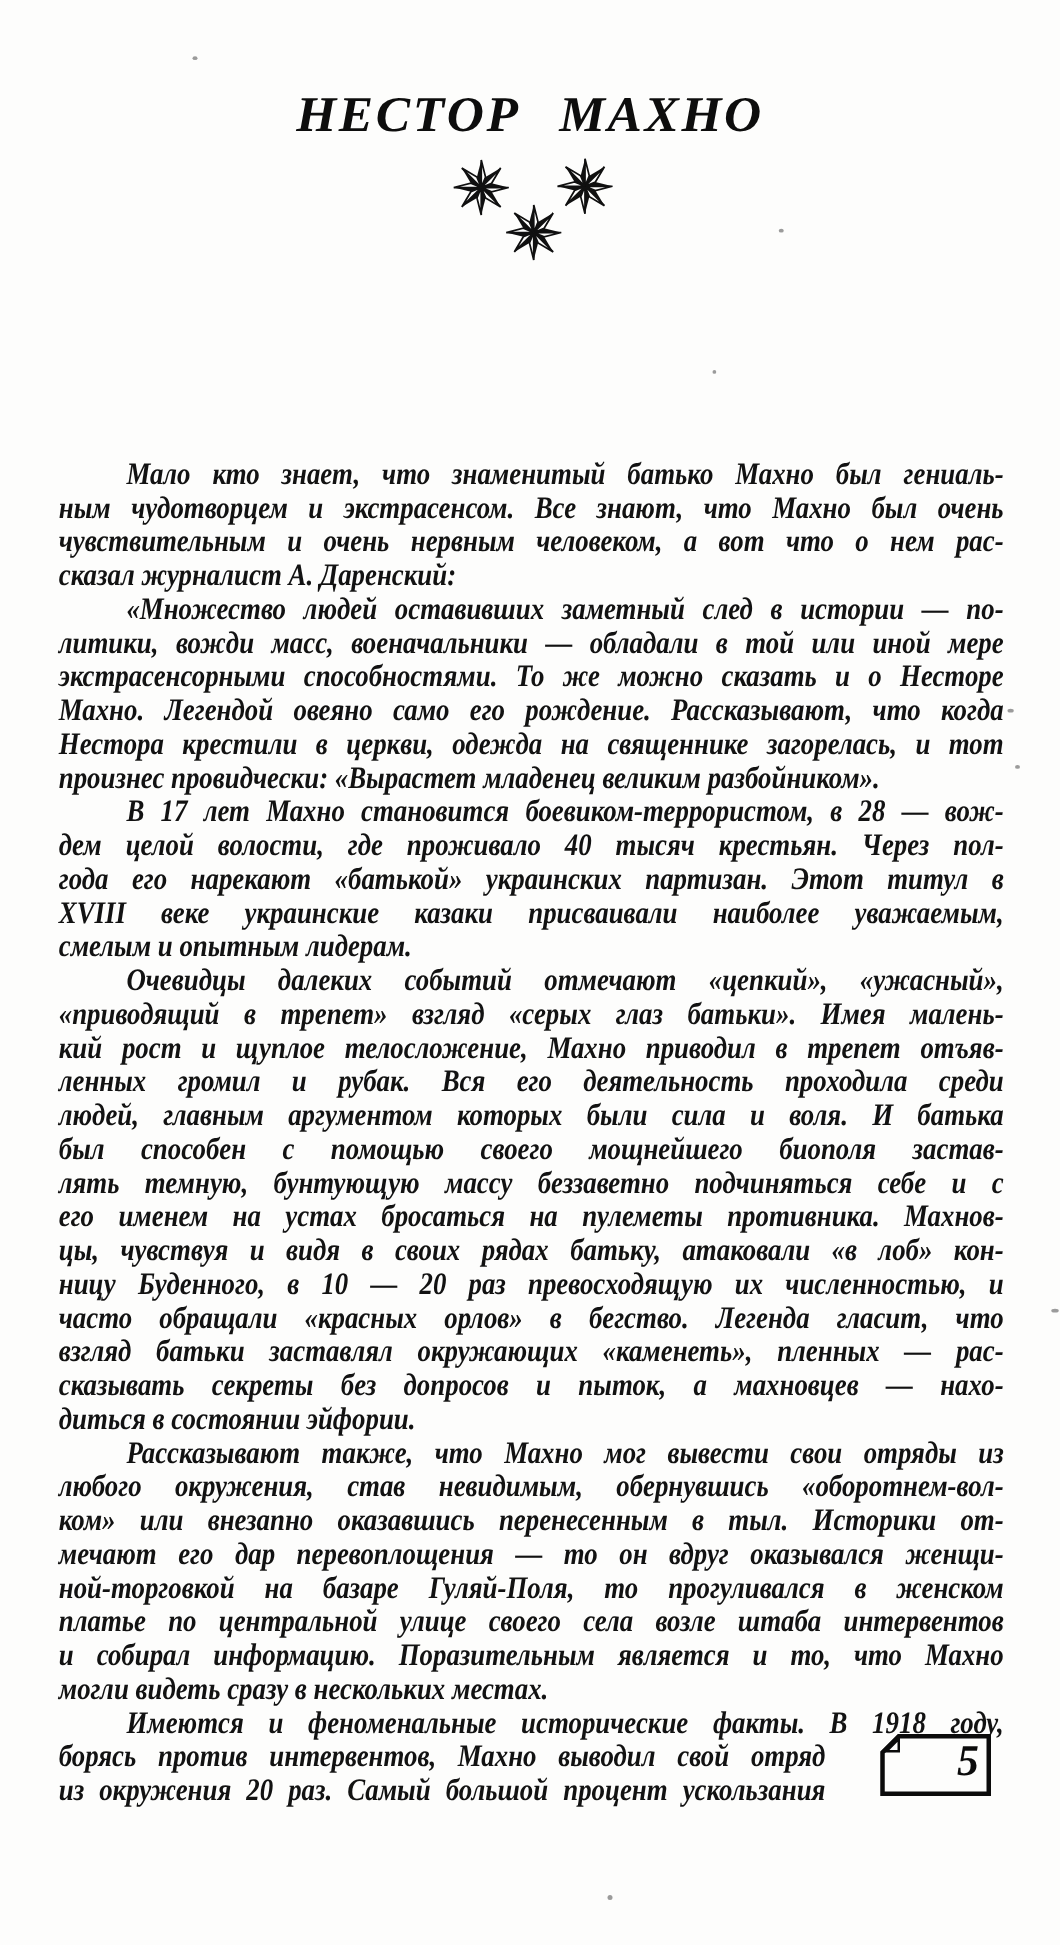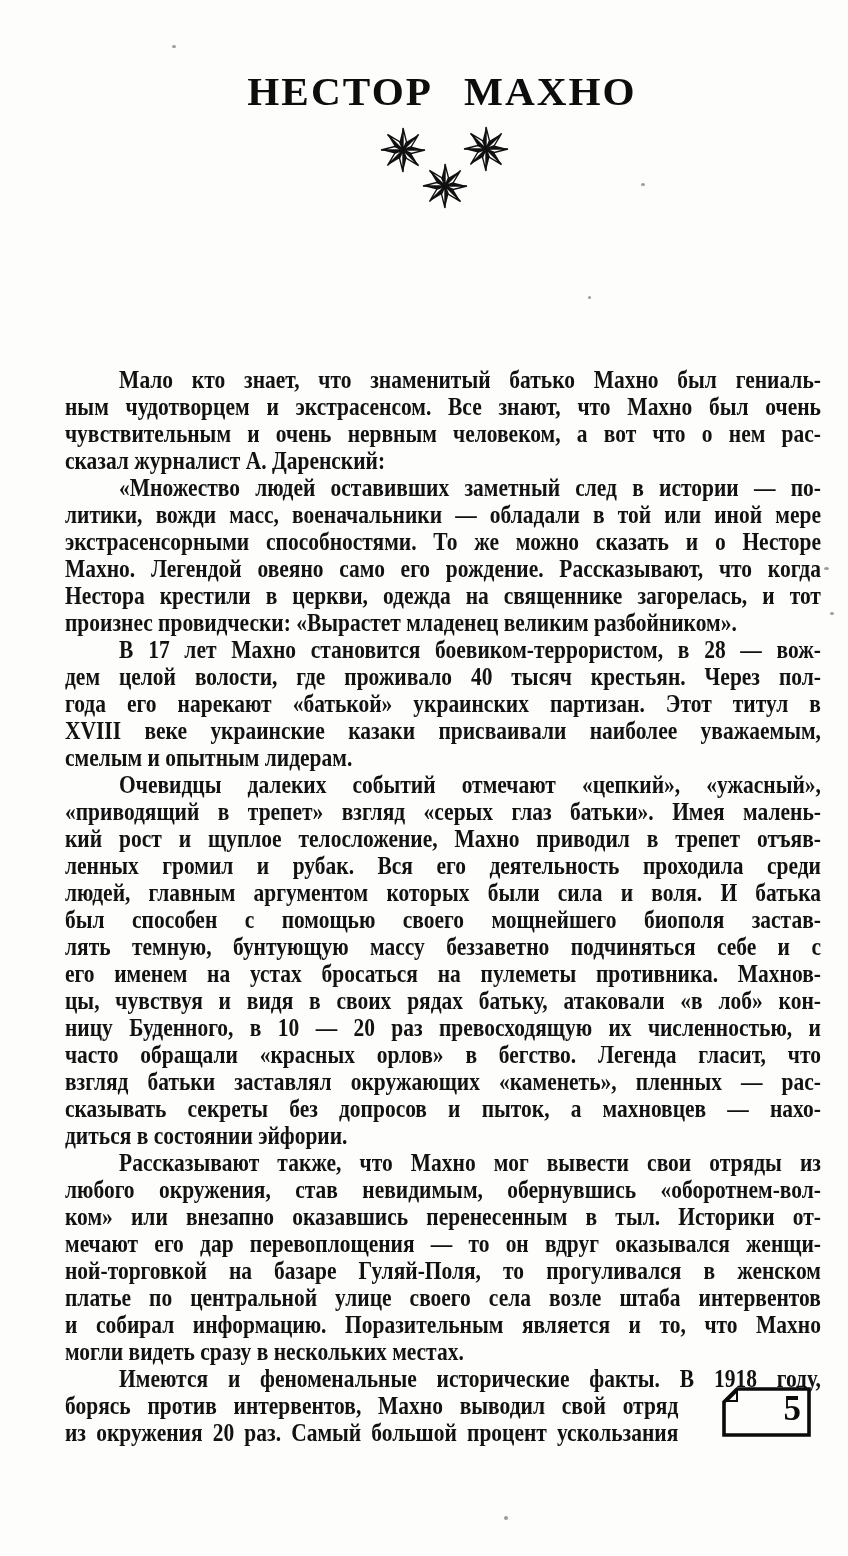--- a/index.html
+++ b/index.html
@@ -4,21 +4,21 @@
 <style>
   html,body{margin:0;padding:0;}
   body{
     width:848px;height:1556px;
     background:#fdfdfc;
     font-family:"Liberation Serif","DejaVu Serif",serif;
     color:#101010;
     position:relative;
     overflow:hidden;
   }
-  .page{position:absolute;left:18px;top:0;width:708px;height:1556px;}
+  .page{position:absolute;left:0;top:0;width:708px;height:1556px;font-style:italic;}
 
   .title{
     position:absolute;left:0;top:68px;width:848px;
     text-align:center;
     font-weight:700;
     font-size:40px;
     letter-spacing:2px;
     word-spacing:18px;
     transform:scaleX(1.03);
     color:#0d0d0d;

